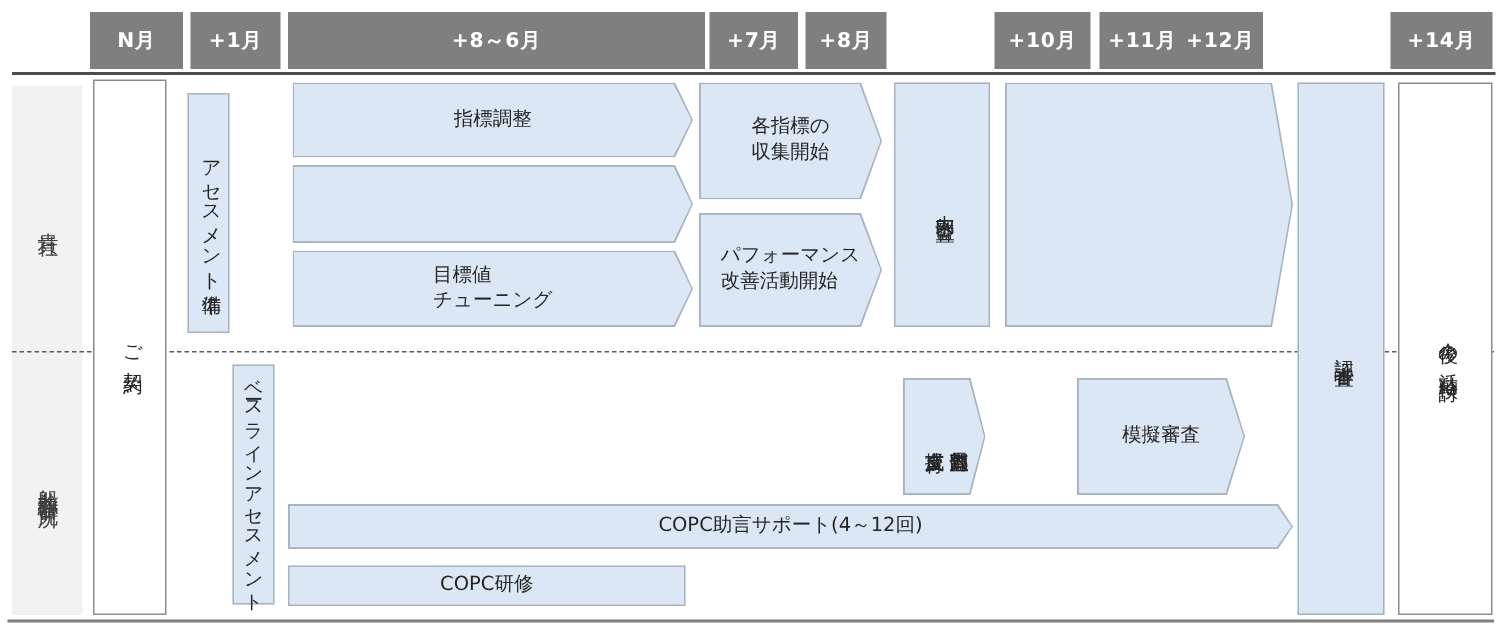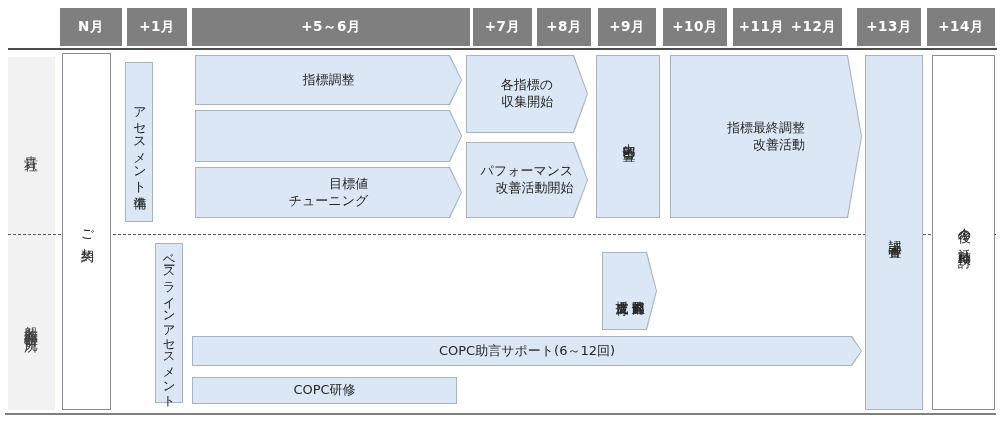--- a/index.html
+++ b/index.html
@@ -24,21 +24,21 @@
   
   .row-label{
     position:absolute;left:8px;width:47px;background:#f2f2f2;color:#3f3f3f;
     display:flex;align-items:center;justify-content:center;font-size:14px;z-index:0;
   }
   .row-client{top:57px;height:177px}
   .row-consultant{top:234px;height:176px}
   
   .task{
     position:absolute;display:flex;align-items:center;justify-content:center;
-    font-size:13px;text-align:right;z-index:2;line-height:1.3;
+    font-size:13px;text-align:left;z-index:2;line-height:1.3;
   }
   .rect{background:#dbe7f4;border:1px solid #a9b3c0;box-sizing:border-box;}
   .white-rect{background:#ffffff;border:1px solid #8b8b97;box-sizing:border-box;}
   .arrow{--tip:12px;background:#a9b3c0;
     clip-path:polygon(0 0,calc(100% - var(--tip)) 0,100% 50%,calc(100% - var(--tip)) 100%,0 100%);}
   .arrow .fill{
     position:absolute;inset:1px;background:#dbe7f4;
     clip-path:polygon(0 0,calc(100% - var(--tip)) 0,100% 50%,calc(100% - var(--tip)) 100%,0 100%);}
   .tip10{--tip:10px}.tip14{--tip:14px}
   .task-label{position:relative;z-index:1;white-space:pre-line;}
@@ -62,28 +62,26 @@
   .t-copcsup{left:192px;top:336px;width:670px;height:30px}
   .t-copctr{left:192px;top:377px;width:265px;height:27px}
 </style>
 </head>
 <body>
 
 <div class="canvas">
 
   <div class="month m0">N月</div>
   <div class="month m1">+1月</div>
-  <div class="month m2">+5～6月</div>
+  <div class="month m2">+8～6月</div>
   <div class="month m3">+7月</div>
   <div class="month m4">+8月</div>
-  <div class="month m5">+9月</div>
   <div class="month m6">+10月</div>
   <div class="month m7">+11月</div>
   <div class="month m8">+12月</div>
-  <div class="month m9">+13月</div>
   <div class="month m10">+14月</div>
 
   <div class="header-rule"></div>
   <div class="divider"></div>
   <div class="bottom-rule"></div>
 
   <div class="row-label row-client">
     <span class="vtext">貴社</span>
   </div>
   <div class="row-label row-consultant">
@@ -126,30 +124,32 @@
   <div class="task arrow tip14 t-perf">
     <span class="fill"></span>
     <span class="task-label">パフォーマンス
 改善活動開始</span>
   </div>
   <div class="task rect t-audit">
     <span class="task-label vtext">内部監査</span>
   </div>
   <div class="task arrow tip14 t-final">
     <span class="fill"></span>
-    <span class="task-label">指標最終調整
-改善活動</span>
   </div>
 
   <div class="task arrow tip10 t-auditor">
     <span class="fill"></span>
     <span class="task-label vtext ls0">内部監査員
 育成支援</span>
   </div>
+  <div class="task arrow t-mock">
+    <span class="fill"></span>
+    <span class="task-label">模擬審査</span>
+  </div>
   <div class="task arrow tip10 t-copcsup">
     <span class="fill"></span>
-    <span class="task-label">COPC助言サポート(6～12回)</span>
+    <span class="task-label">COPC助言サポート(4～12回)</span>
   </div>
   <div class="task rect t-copctr">
     <span class="task-label">COPC研修</span>
   </div>
 
 </div>
 
 </body></html>

